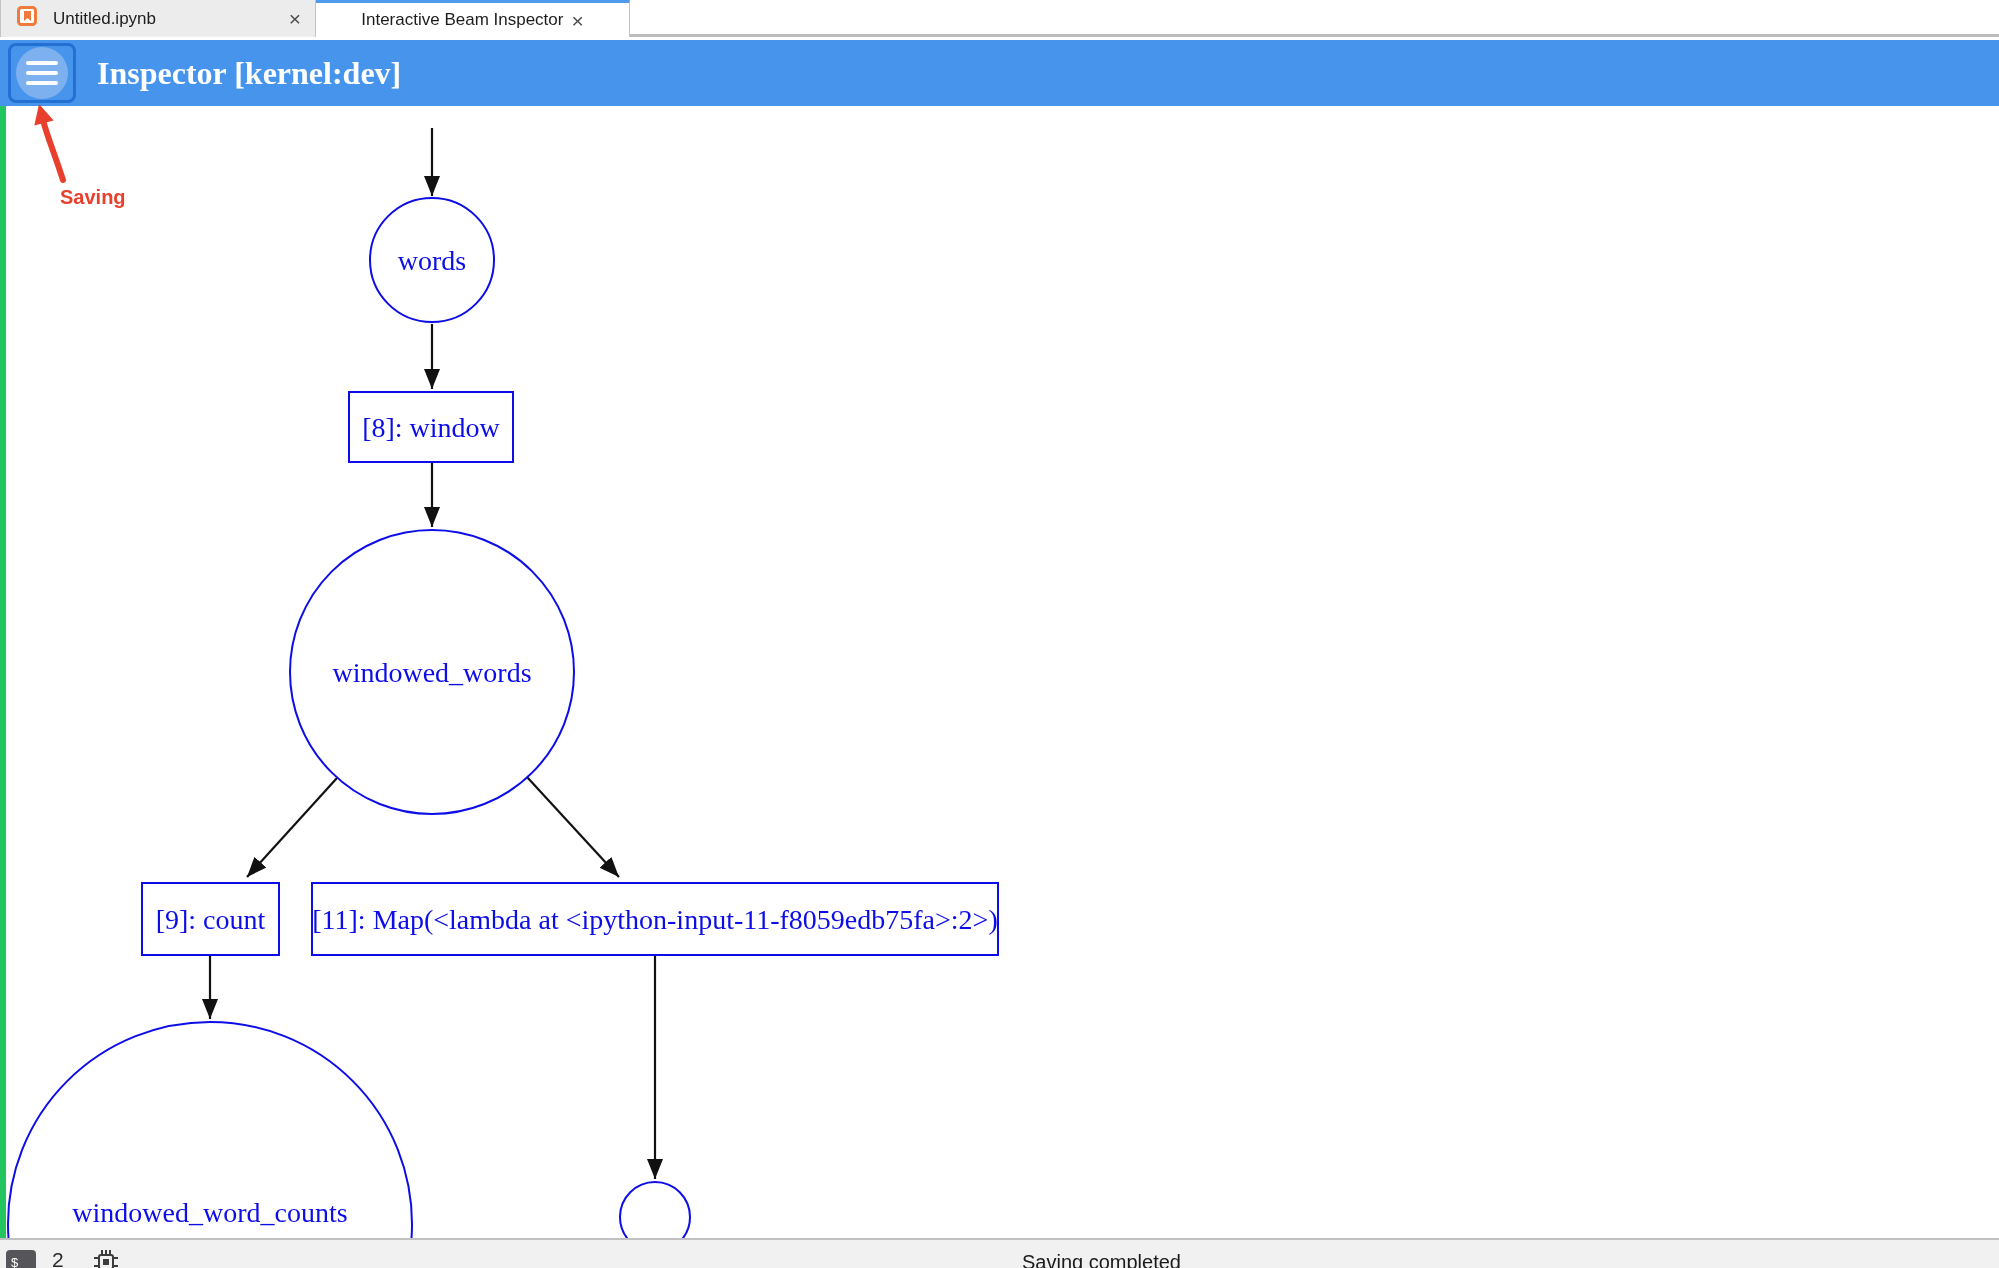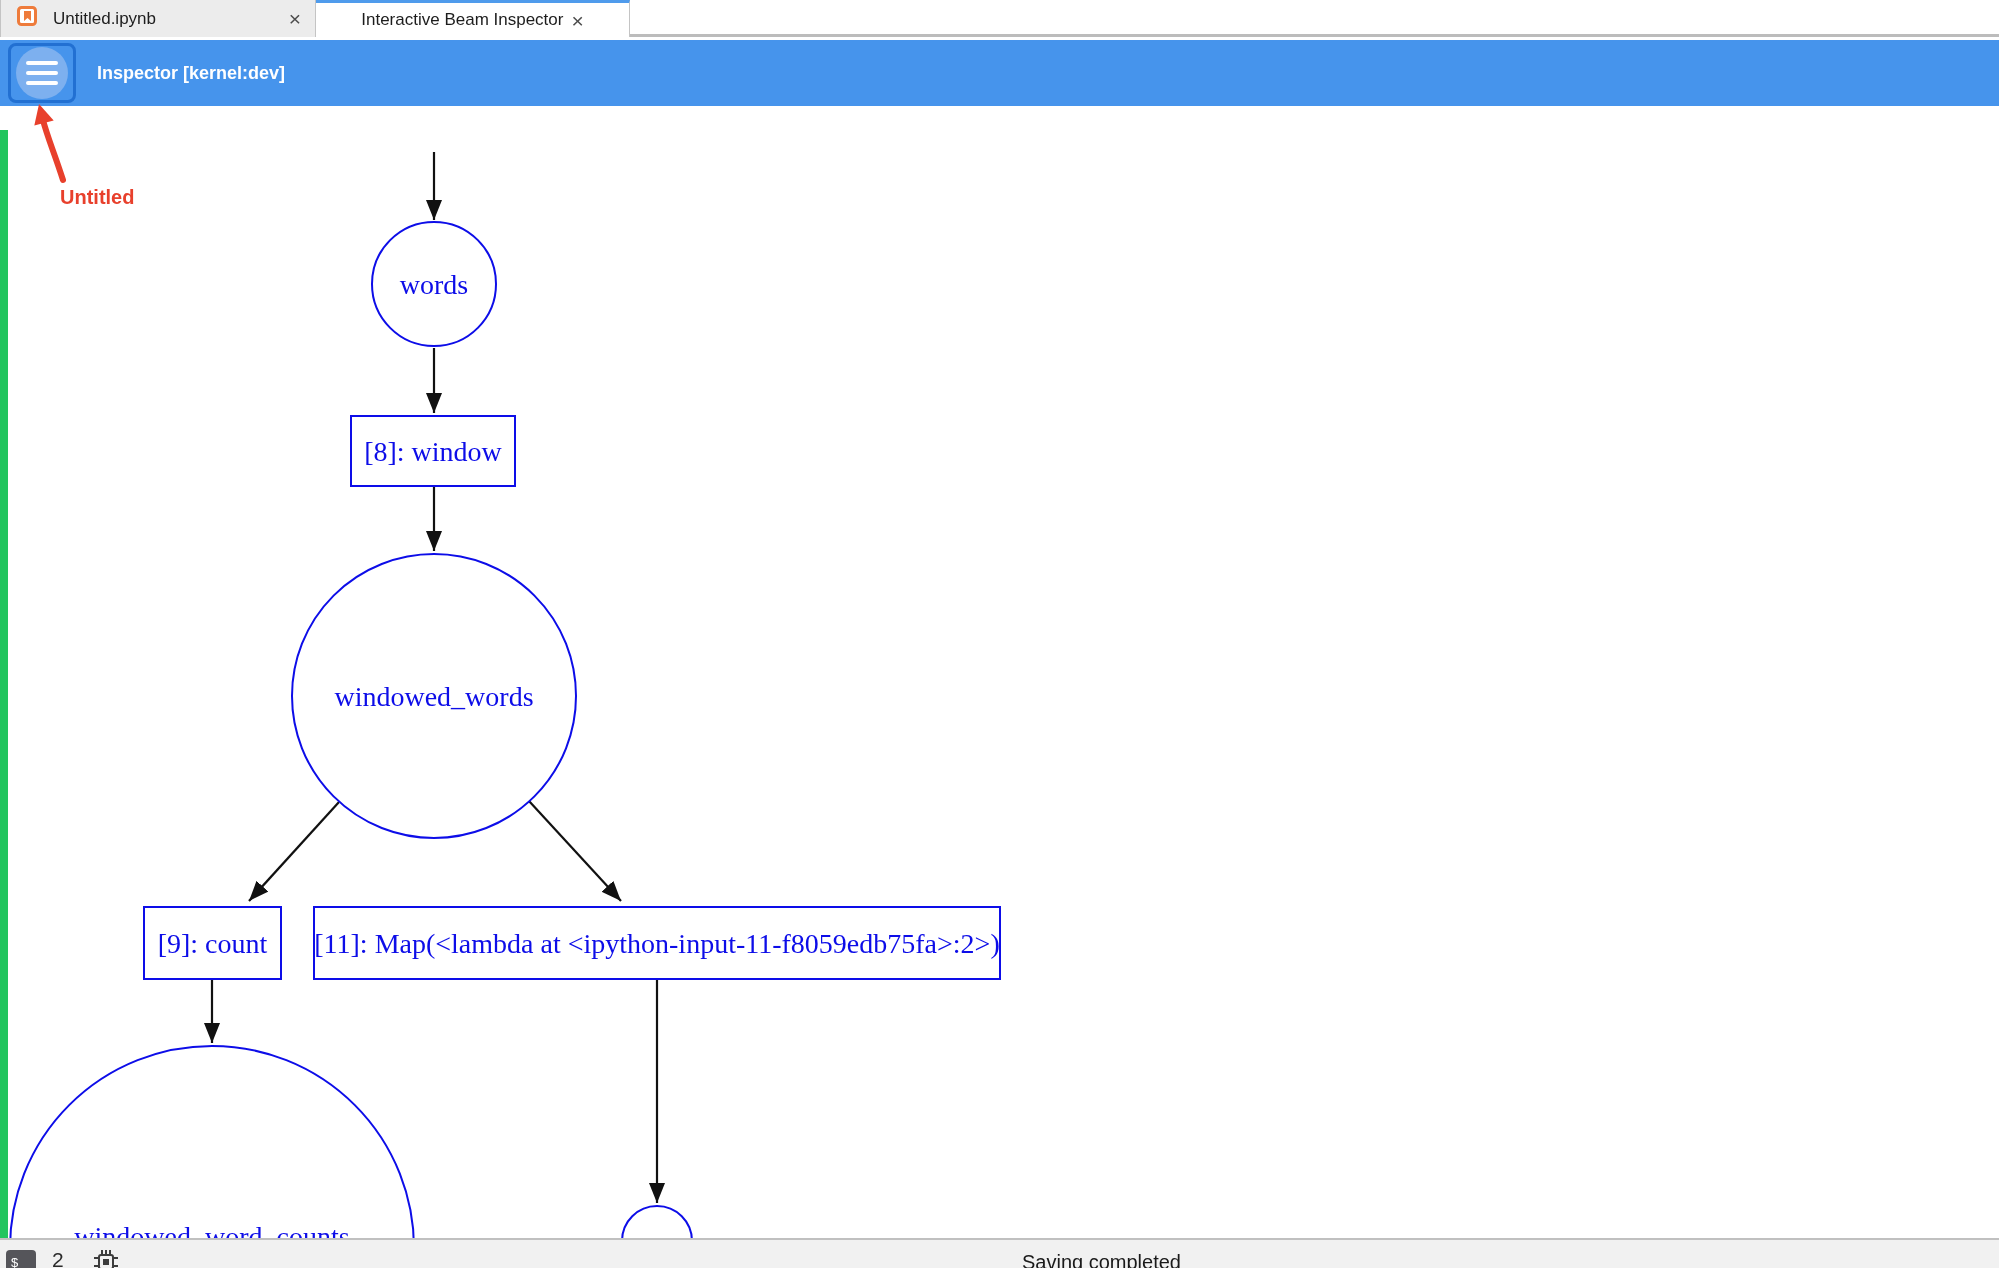--- a/index.html
+++ b/index.html
@@ -25,25 +25,25 @@
   .menu-btn { position:absolute; left:8px; top:3px; width:68px; height:60px;
               border:3px solid var(--header-button-border,#2270d2); border-radius:8px;
               background:var(--header-blue,#4694ec);
               display:flex; align-items:center; justify-content:center; }
   .menu-circle { width:52px; height:52px; border-radius:50%;
                  background:var(--header-button-circle,#7db0ef);
                  display:flex; flex-direction:column; align-items:center;
                  justify-content:center; gap:6px; }
   .menu-circle span { display:block; width:32px; height:4px; border-radius:2px; background:#fff; }
   .header-title { position:absolute; left:97px; top:0; height:66px; display:flex;
-                  align-items:center; color:#fff; font-size:18px; font-weight:bold; }
+                  align-items:center; color:#fff; font-size:32px; font-weight:bold;font-family:Liberation Serif, serif; }
 
   
   .content { position:absolute; top:106px; left:0; width:1710px; height:1132px;
-             background:#fff; border-left:8px solid #22c55e; overflow:hidden;margin-top:24px; }
+             background:#fff; border-left:6px solid #22c55e; overflow:hidden; }
   #graph-svg { position:absolute; top:0; left:-3px; width:1999px; height:1132px; }
   .node-label { font-family:"Liberation Serif","DejaVu Serif",serif; font-size:28px; }
 
   
   .annot-arrow { position:absolute; left:0; top:96px; z-index:5; }
   .annot-label { position:absolute; left:60px; top:186px; z-index:5;
                  color:var(--annotation-red,#e8402c); font-size:20px; font-weight:bold; }
 
   
   .statusbar { position:absolute; top:1238px; left:0; width:1999px; height:30px;
@@ -115,21 +115,21 @@
       <circle cx="207" cy="1224" r="202" fill="#ffffff" stroke="#0d0de8" stroke-width="2"></circle>
       <text x="207" y="1222" text-anchor="middle" fill="#0d0de8" class="node-label">windowed_word_counts</text>
       <circle cx="652" cy="1217" r="35" fill="#ffffff" stroke="#0d0de8" stroke-width="2"></circle>
     </svg>
 </div>
 
 <svg class="annot-arrow" width="160" height="120" viewBox="0 96 160 120">
   <path d="M63,180 C54,152 47,136 43,120" fill="none" stroke="#e8402c" stroke-width="6" stroke-linecap="round"></path>
   <polygon points="39,104 53.7,120.6 34.3,125.4" fill="#e8402c"></polygon>
 </svg>
-<div class="annot-label">Untitled</div>
+<div class="annot-label">Saving</div>
 
 <div class="statusbar">
   <div class="term-icon">
     <span>$</span>
   </div>
   <div class="term-count">2</div>
   <div class="chip-icon">
     <svg width="24" height="24" viewBox="0 0 24 24">
       <g stroke="#3c3c3c" stroke-width="2" fill="none">
         <rect x="5" y="5" width="14" height="14" rx="2"></rect>

